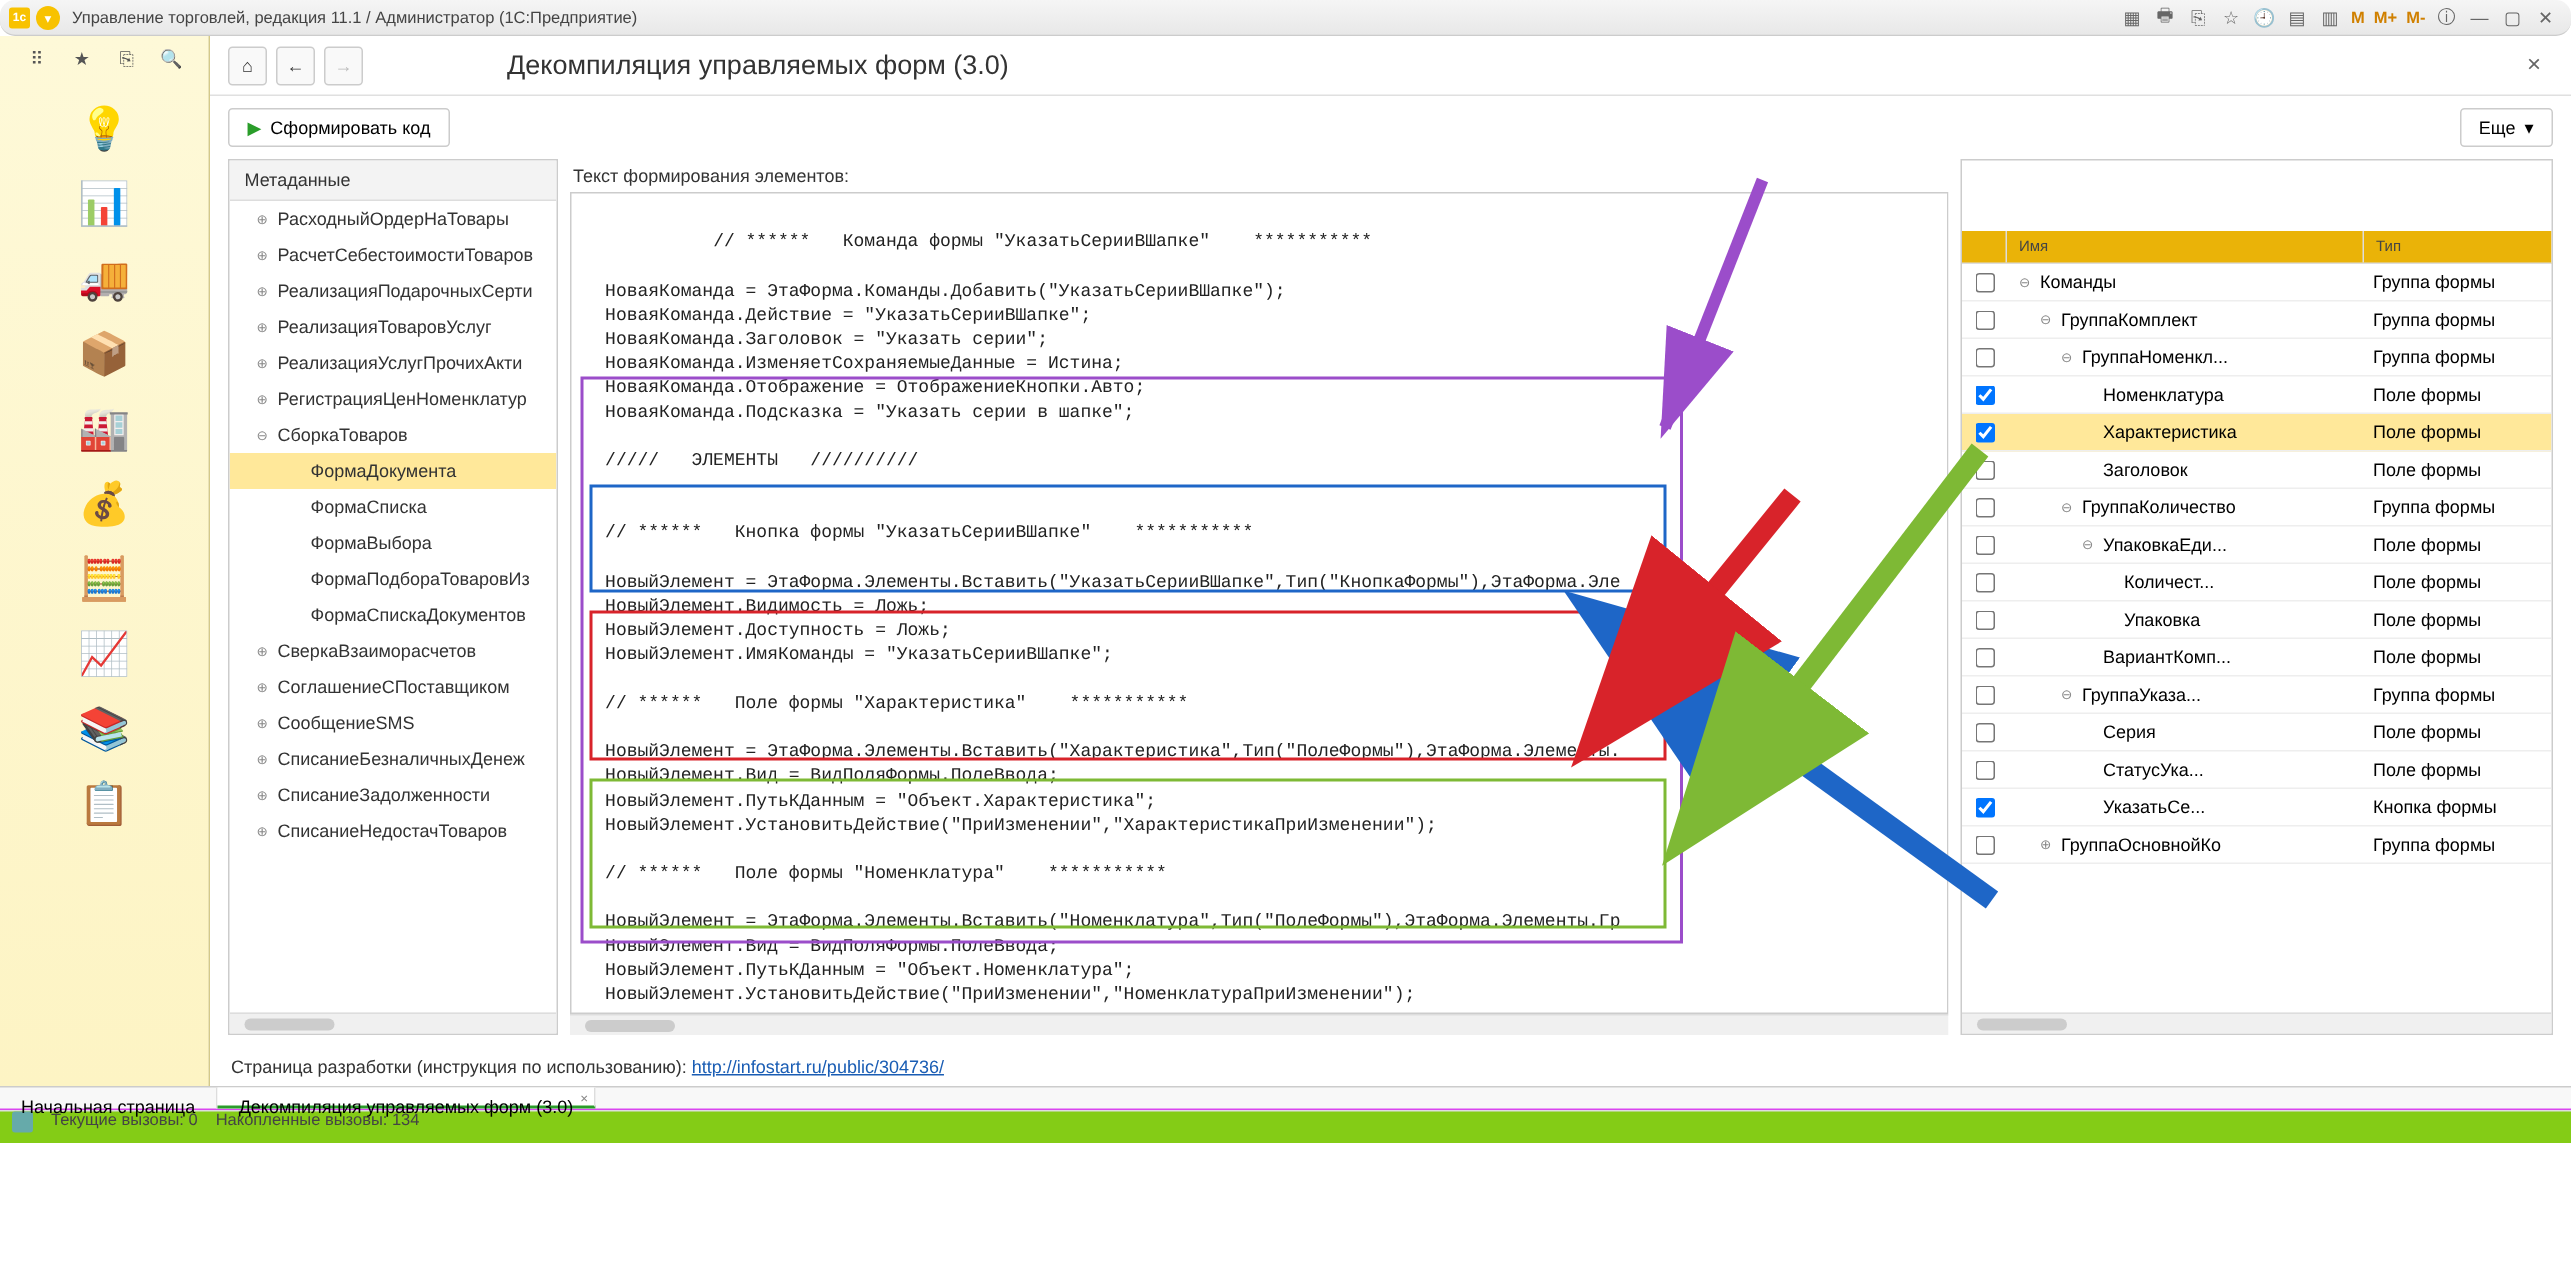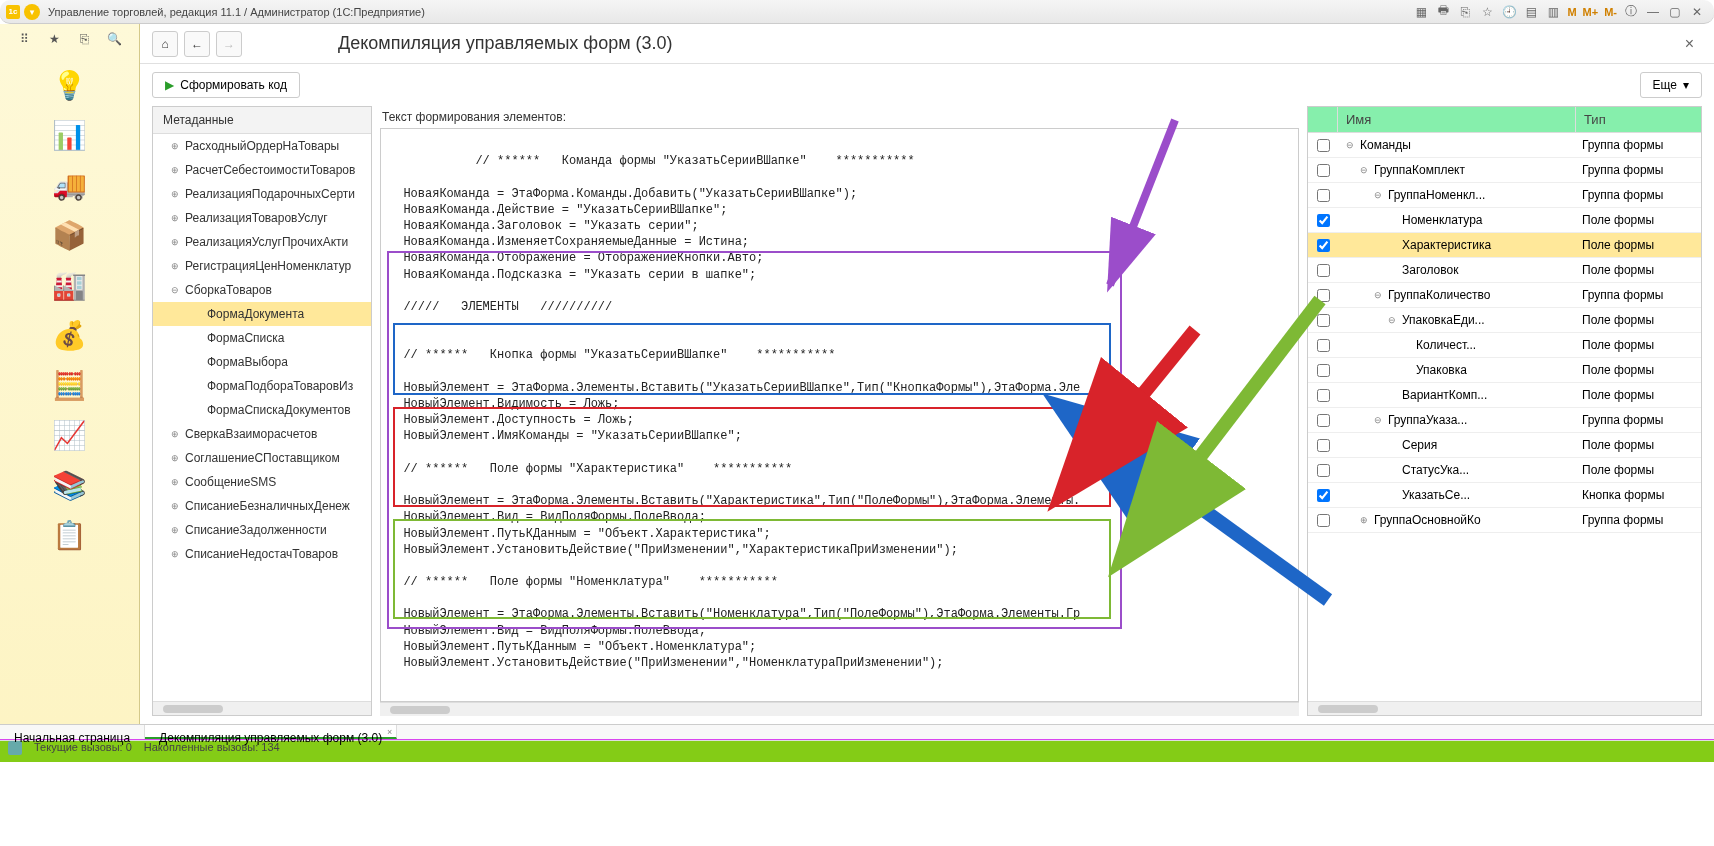--- a/index.html
+++ b/index.html
@@ -35,21 +35,21 @@
 .scroll-x { height: 14px; background: #f0f0f0; border-top: 1px solid #ddd; position: relative; }
 .scroll-x::after { content: ''; position: absolute; left: 10px; width: 60px; height: 8px; top: 3px; background: #ccc; border-radius: 4px; }
 .code-panel { flex: 1; display: flex; flex-direction: column; overflow: hidden; position: relative; }
 .code-label { font-size: 12px; color: #333; padding: 4px 2px; }
 .code-box { flex: 1; border: 1px solid #ccc; padding: 8px; font-family: 'Courier New', monospace; font-size: 12px; color: #222; overflow: hidden; position: relative; background: #fff; white-space: pre; line-height: 1.35; }
 .code-outline { position: absolute; border: 2px solid; pointer-events: none; }
 .right-panel { width: 395px; border: 1px solid #ccc; display: flex; flex-direction: column; overflow: hidden; }
 .tabs { display: flex; border-bottom: 1px solid #ccc; background: #f8f8f8; }
 .tab { padding: 6px 14px; font-size: 12px; cursor: pointer; border-right: 1px solid #ddd; }
 .tab.active { background: #fff; border-bottom: 2px solid #fff; margin-bottom: -1px; }
-.grid-head { display: flex; background: #86efac; border-bottom: 1px solid #ddd; font-size: 13px; color: #444; }
+.grid-head { display: flex; background: #eab308; border-bottom: 1px solid #ddd; font-size: 10px; color: #444; margin-top: 47px; }
 .grid-head .gh-chk { width: 30px; border-right: 1px solid #ddd; }
 .grid-head .gh-name { flex: 1; padding: 5px 8px; border-right: 1px solid #ddd; }
 .grid-head .gh-type { width: 125px; padding: 5px 8px; }
 .grid-body { flex: 1; overflow-y: auto; overflow-x: hidden; }
 .grid-row { display: flex; border-bottom: 1px solid #eee; font-size: 12px; align-items: center; height: 25px; }
 .grid-row.sel { background: #ffe89a; }
 .gr-chk { width: 30px; display: flex; justify-content: center; }
 .gr-chk input { cursor: pointer; }
 .gr-name { flex: 1; padding: 0 4px; white-space: nowrap; overflow: hidden; display: flex; align-items: center; gap: 4px; }
 .gr-name .indent { display: inline-block; }
@@ -437,20 +437,24 @@
                 <span class="exp">⊕</span>
                 <span>ГруппаОсновнойКо</span>
               </div>
               <div class="gr-type">Группа формы</div>
             </div>
           </div>
         <div class="scroll-x"></div>
       </div>
     </div>
 
+    <div class="footer-link">
+      <span>Страница разработки (инструкция по использованию):  </span>
+      <a href="#">http://infostart.ru/public/304736/</a>
+    </div>
   </div>
 </div>
 
 <div class="tabs-bottom">
   <div class="btab">Начальная страница</div>
   <div class="btab active">
     <span>Декомпиляция управляемых форм (3.0)</span>
     <span class="x">×</span>
   </div>
 </div>

